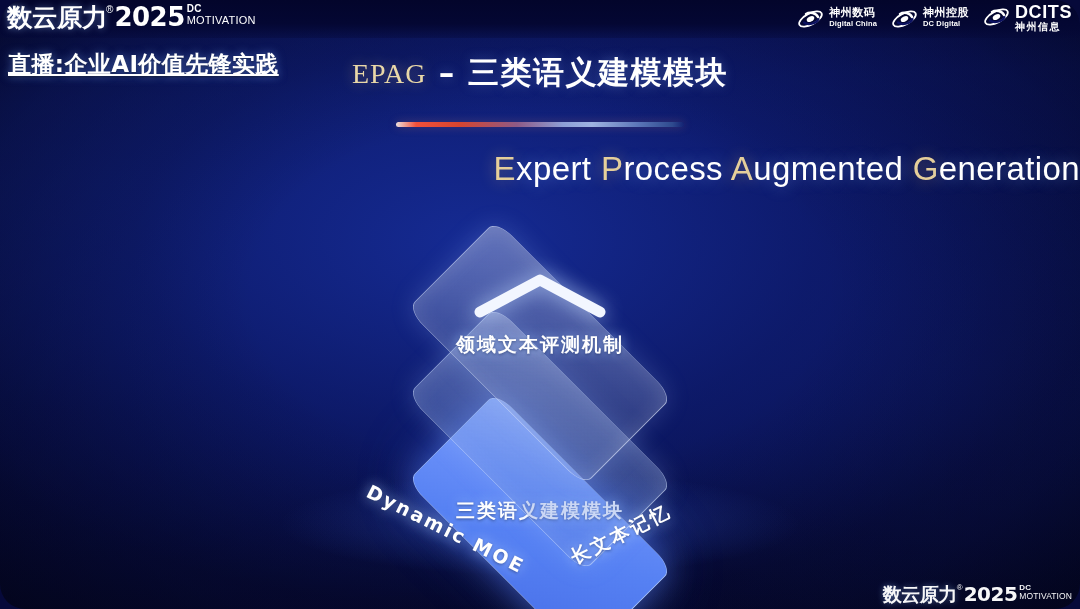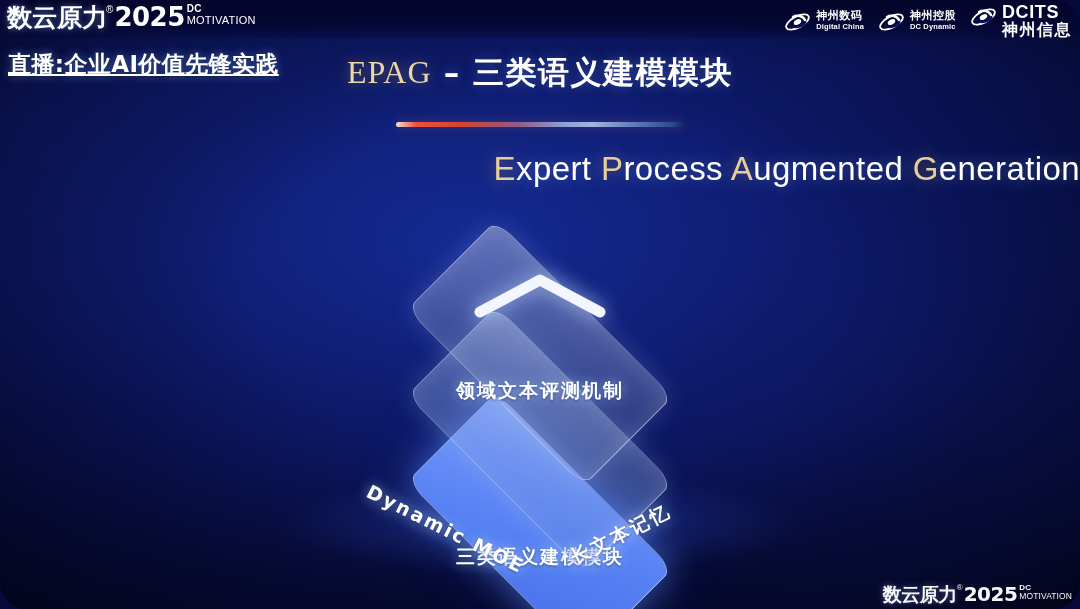--- a/index.html
+++ b/index.html
@@ -87,32 +87,32 @@
   .p-en {
     font-size:7.5px; font-weight:700; color:#ffffff; letter-spacing:0.15px;
     margin-top:2px; white-space:nowrap;
   }
   .p-dcits-en {
     font-size:18px; font-weight:700; color:#ffffff; letter-spacing:0.6px;
     line-height:15px;
   }
   .p-dcits-cn {
     font-family:"DejaVu Sans", sans-serif;
-    font-size:16px; font-weight:700; color:#ffffff; letter-spacing:1.5px;
+    font-size:10px; font-weight:700; color:#ffffff; letter-spacing:1.5px;
     margin-top:2px;
   }
 
   
   #main-title {
     position:absolute; left:0; top:52px; width:1080px; text-align:center;
     z-index:8; white-space:nowrap;
   }
   #main-title .mt-epag {
     font-family:"Liberation Serif", serif;
-    font-size:32px; font-weight:400;
+    font-size:28px; font-weight:400;
     color:#e9d8a8; letter-spacing:1px;
     text-shadow:0 0 14px rgba(220,190,120,0.45);
   }
   #main-title .mt-rest {
     font-family:"DejaVu Sans", sans-serif;
     font-size:31px; font-weight:700; color:#ffffff; letter-spacing:1.5px;
     text-shadow:0 0 12px rgba(140,180,255,0.35);
   }
 
   
@@ -195,21 +195,20 @@
   #layer-top  { top:0px; }
   #layer-mid  { top:86px; }
   #layer-bot  { top:172px; }
 
   .layer-label {
     position:absolute; left:0; width:1080px; text-align:center;
     font-family:Liberation Sans, sans-serif;
     font-size:19px; font-weight:700; color:#ffffff; letter-spacing:2px;
     text-shadow:0 0 12px rgba(160,200,255,0.75), 0 1px 3px rgba(10,20,70,0.65);
     white-space:nowrap;
-    margin-top:46px;
   }
   #label-top { top:104px; }
   #label-bot { top:98px; }
 
   .side-label {
     position:absolute;
     font-family:"DejaVu Sans", sans-serif;
     font-size:19px; font-weight:600; color:#ffffff; letter-spacing:2px;
     white-space:nowrap;
     text-shadow:0 0 13px rgba(170,205,255,0.85), 0 1px 3px rgba(10,20,70,0.55);
@@ -300,21 +299,21 @@
 
     <div class="partner">
       <svg class="swirl" viewBox="0 0 54 48">
         <ellipse cx="27" cy="24" rx="25" ry="11" fill="none" stroke="#ffffff" stroke-width="3.6" transform="rotate(-28 27 24)"></ellipse>
         <path d="M14 31 C22 37 38 34 43 24" fill="none" stroke="#0a1060" stroke-width="4.5" stroke-linecap="round"></path>
         <path d="M18 14 C26 9 38 12 42 20" fill="none" stroke="#ffffff" stroke-width="5" stroke-linecap="round"></path>
         <ellipse cx="27" cy="24" rx="8" ry="5" fill="#ffffff" transform="rotate(-28 27 24)"></ellipse>
       </svg>
       <span class="p-text">
         <span class="p-cn">神州控股</span>
-        <span class="p-en">DC Dynamic</span>
+        <span class="p-en">DC Digital</span>
       </span>
     </div>
 
     <div class="partner">
       <svg class="swirl" viewBox="0 0 54 48">
         <ellipse cx="27" cy="24" rx="25" ry="11" fill="none" stroke="#ffffff" stroke-width="3.6" transform="rotate(-28 27 24)"></ellipse>
         <path d="M14 31 C22 37 38 34 43 24" fill="none" stroke="#0a1060" stroke-width="4.5" stroke-linecap="round"></path>
         <path d="M18 14 C26 9 38 12 42 20" fill="none" stroke="#ffffff" stroke-width="5" stroke-linecap="round"></path>
         <ellipse cx="27" cy="24" rx="8" ry="5" fill="#ffffff" transform="rotate(-28 27 24)"></ellipse>
       </svg>

